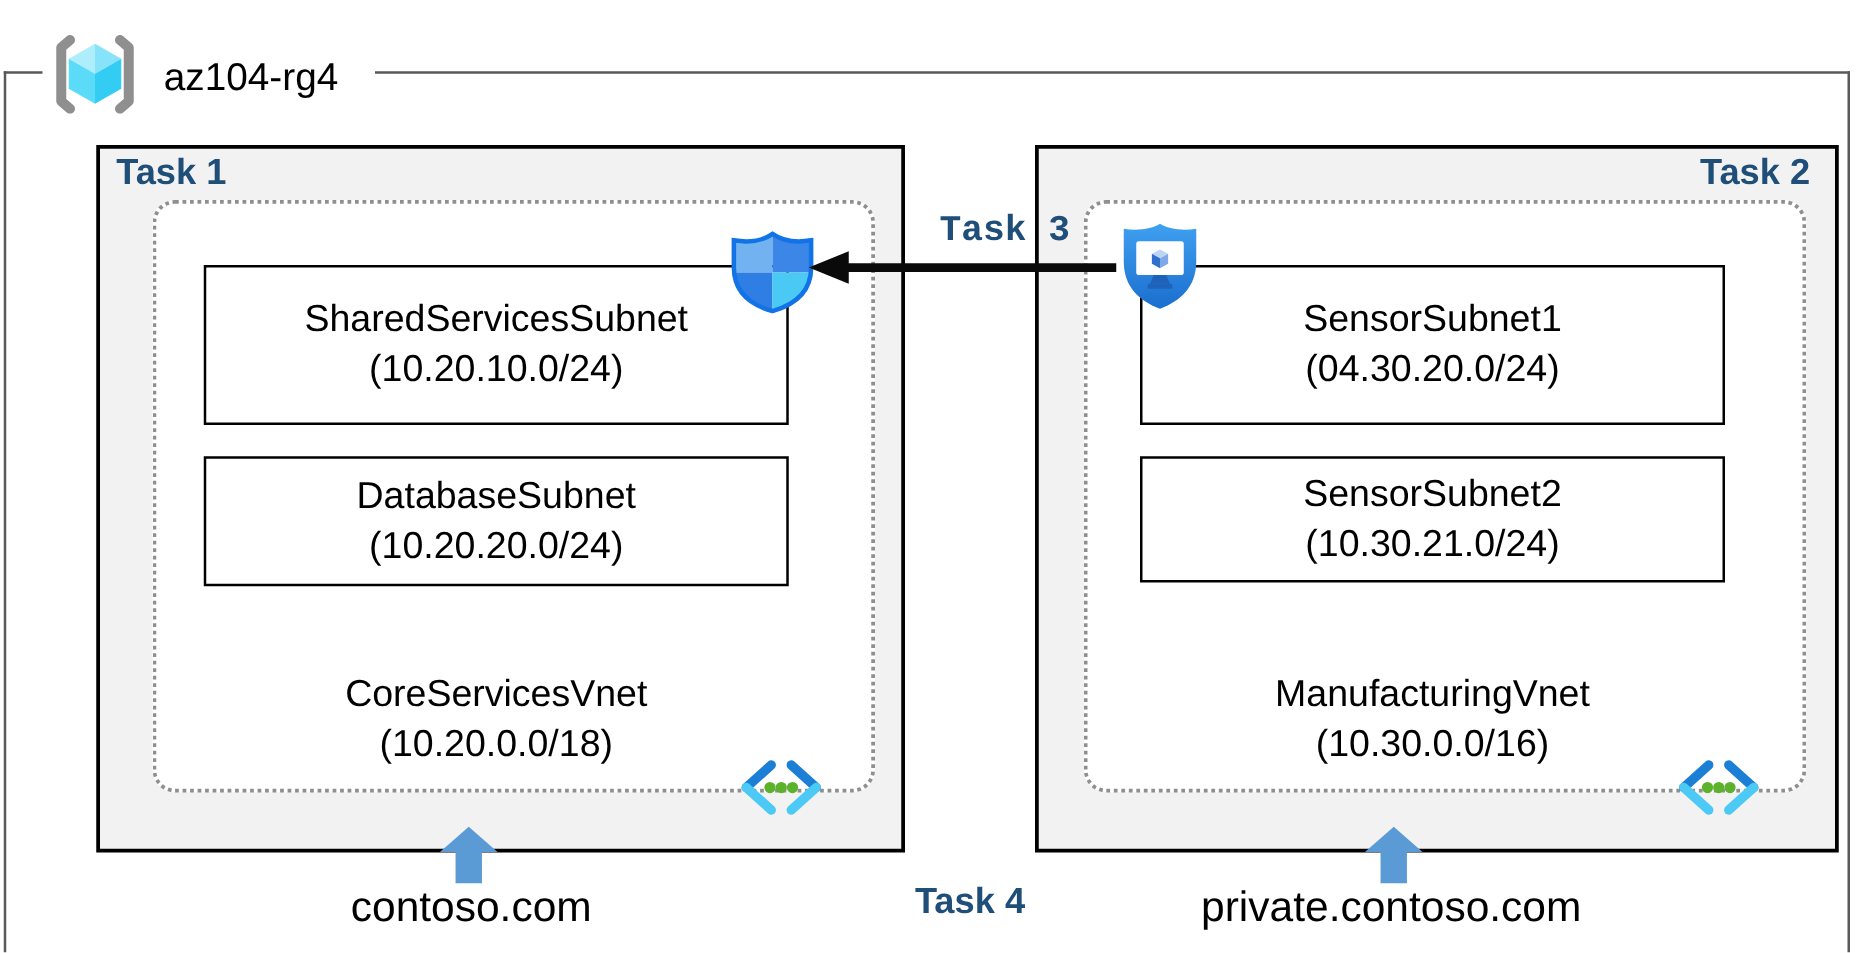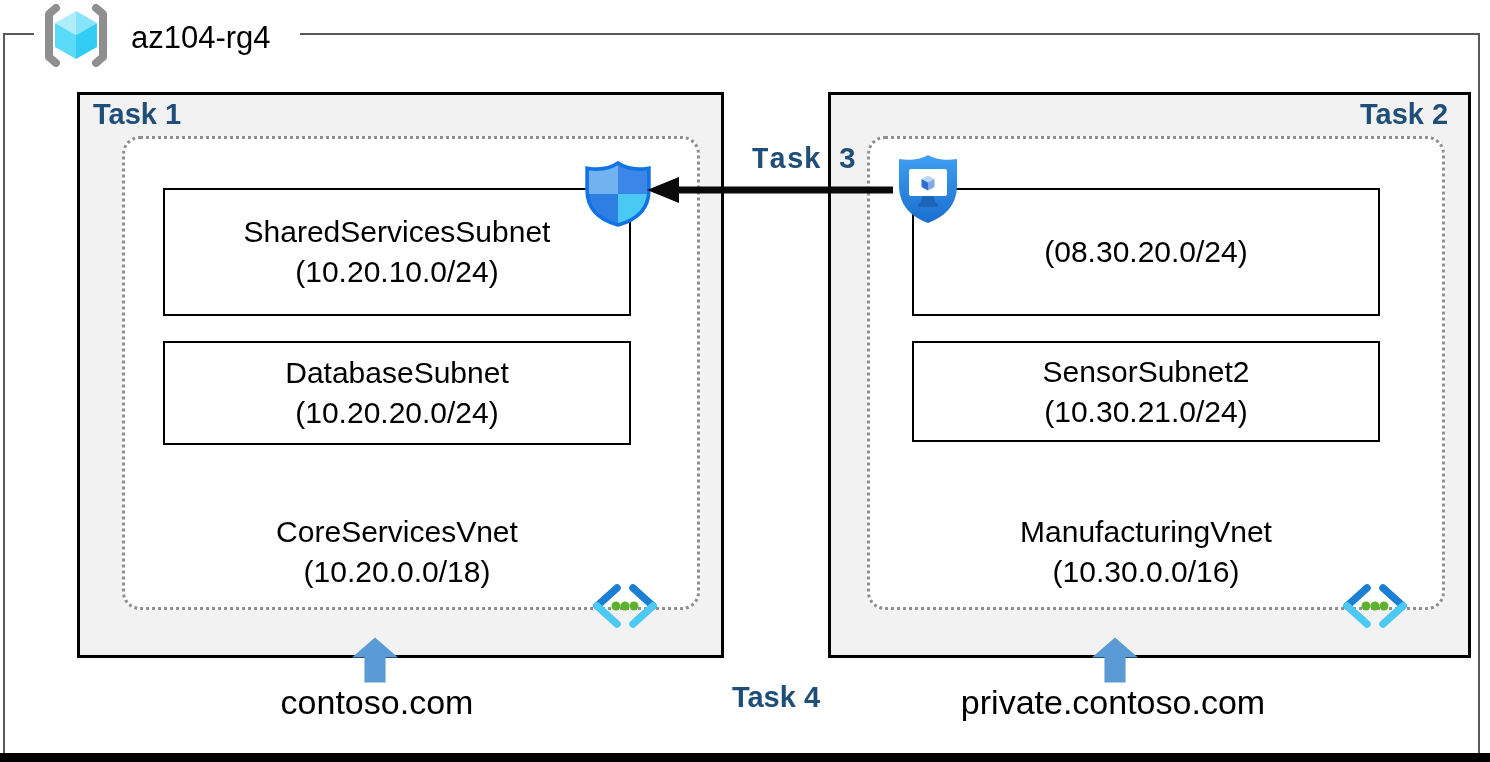--- a/index.html
+++ b/index.html
@@ -1,20 +1,20 @@
 <!DOCTYPE html>
 <html><head>
 <meta charset="utf-8">
 <style>
   html,body { margin:0; padding:0; background:#fff; }
   .canvas {
     position:relative; width:1490px; height:762px; background:#ffffff;
     font-family:"Liberation Sans", sans-serif; overflow:hidden; color:#000;
   }
-  .abs { position:absolute; }
+  .abs { position:absolute;margin-top:24px; }
 
   
   .rg-frame { left:3px; top:33px; width:1477px; height:720px;
               border:2px solid #595959; border-bottom:none; box-sizing:border-box; }
   .rg-top-gap { left:34px; top:30px; width:266px; height:9px; background:#fff; }
   .bottom-bar { left:0; top:753px; width:1490px; height:9px; background:#000; }
   .rg-icon { left:40px; top:4px; width:72px; height:63px; }
   .rg-name { left:131px; top:20px; font-size:31px; color:#000; white-space:nowrap; }
 
   
@@ -90,21 +90,22 @@
   <div class="abs vnet-name vn-left">
     <div>CoreServicesVnet</div>
     <div>(10.20.0.0/18)</div>
   </div>
 
   <div class="abs group group-right"></div>
   <div class="abs task-label task2">Task 2</div>
   <div class="abs vnet-area vnet-right"></div>
 
   <div class="abs subnet sn-r1">
-    <div>(08.30.20.0/24)</div>
+    <div>SensorSubnet1</div>
+    <div>(04.30.20.0/24)</div>
   </div>
   <div class="abs subnet sn-r2">
     <div>SensorSubnet2</div>
     <div>(10.30.21.0/24)</div>
   </div>
   <div class="abs vnet-name vn-right">
     <div>ManufacturingVnet</div>
     <div>(10.30.0.0/16)</div>
   </div>
 

